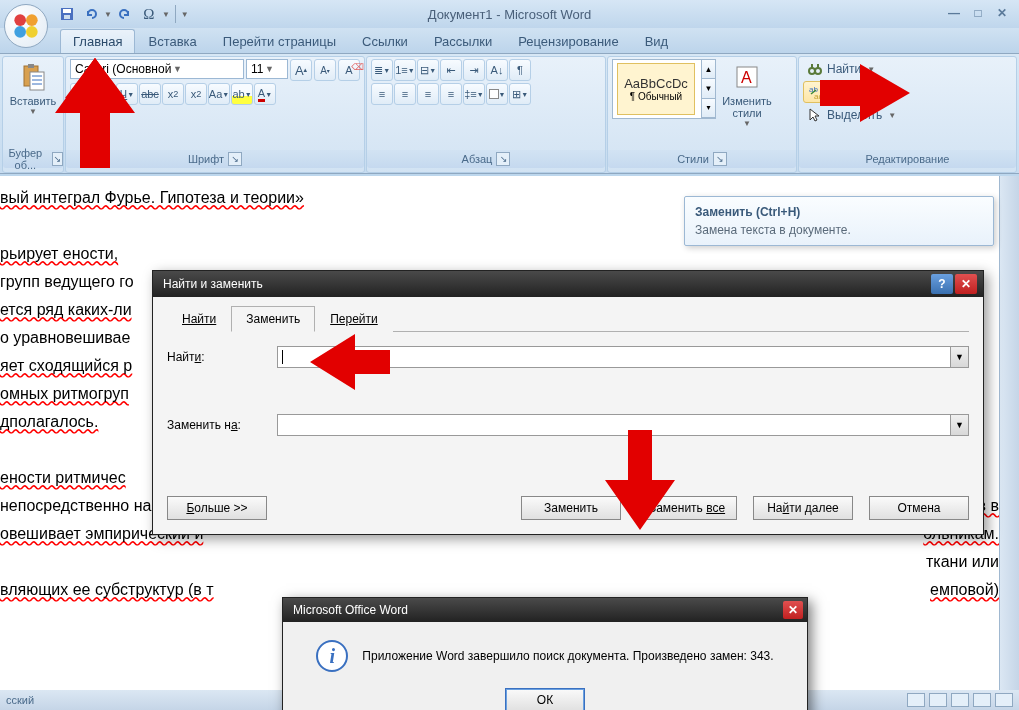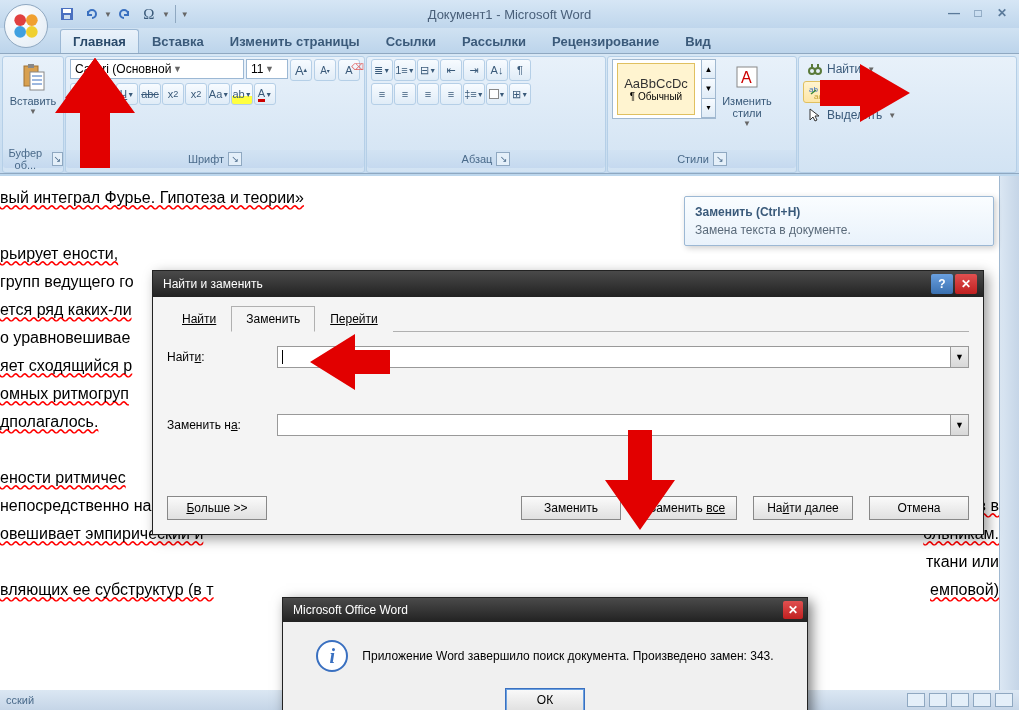--- a/index.html
+++ b/index.html
@@ -10,21 +10,21 @@
 .office-btn { width: 44px; height: 44px; border-radius: 50%; background: radial-gradient(circle at 30% 30%, #fff, #e0eaf4); border: 1px solid #8fa8c1; position: absolute; left: 4px; top: 4px; z-index: 5; display:flex; align-items:center; justify-content:center;}
 .office-btn svg { width: 28px; height: 28px; }
 .qat { margin-left: 56px; display: flex; gap: 2px; align-items: center; }
 .qat-btn { width: 22px; height: 22px; display:flex; align-items:center; justify-content:center; border-radius:3px; }
 .qat-sep { width:1px; height:18px; background:#8fa8c1; margin:0 3px;}
 .title-txt { position:absolute; left:50%; transform:translateX(-50%); color:#4a607a; font-size:13px; }
 .winctrl { position:absolute; right:8px; top:4px; display:flex; gap:6px; }
 .winctrl span { width:18px; height:18px; display:flex; align-items:center; justify-content:center; color:#5b7a9a; font-weight:bold; cursor:pointer;}
 
 
-.tabbar { height: 26px; background: linear-gradient(#d0e2f2,#bcd4eb); display:flex; align-items:flex-end; padding-left: 60px; border-bottom: 1px solid #8fa8c1; font-weight: bold;}
+.tabbar { height: 26px; background: linear-gradient(#d0e2f2,#bcd4eb); display:flex; align-items:flex-end; padding-left: 60px; border-bottom: 1px solid #8fa8c1;}
 .tab { padding: 4px 12px; color:#3b5a7a; font-size:13px; cursor:pointer; border:1px solid transparent; border-bottom:none; border-radius:3px 3px 0 0;}
 .tab.active { background: linear-gradient(#eaf2fa,#d7e7f5); border-color:#9cb8d4; color:#2a4a6a;}
 
 
 .ribbon { height: 120px; background: linear-gradient(#d7e7f5,#c7dcf0); display:flex; border-bottom:1px solid #8fa8c1; padding:2px 2px 0 2px; gap:1px;}
 .group { background: linear-gradient(#e8f1fa,#d2e3f3); border:1px solid #b5cfe7; border-radius:3px; display:flex; flex-direction:column; padding:2px 4px 0 4px; position:relative;}
 .group-body { flex:1; display:flex; align-items:flex-start; gap:2px;}
 .group-label { height:18px; font-size:11px; color:#4a6a8a; text-align:center; background: linear-gradient(#d2e3f3,#c5d9ef); border-radius:0 0 3px 3px; margin:4px -4px; display:flex; align-items:center; justify-content:center; gap:4px;}
 .dlg-launch { width:14px; height:14px; border:1px solid #8fa8c1; background:#e4eff9; font-size:9px; display:flex; align-items:center; justify-content:center; cursor:pointer;}
 
@@ -144,21 +144,21 @@
   <div class="winctrl">
     <span>—</span>
     <span>□</span>
     <span>✕</span>
   </div>
 </div>
 
 <div class="tabbar">
   <div class="tab active">Главная</div>
   <div class="tab">Вставка</div>
-  <div class="tab">Изменить страницы</div>
+  <div class="tab">Перейти страницы</div>
   <div class="tab">Ссылки</div>
   <div class="tab">Рассылки</div>
   <div class="tab">Рецензирование</div>
   <div class="tab">Вид</div>
 </div>
 
 <div class="ribbon">
 
   <div class="group" style="width:62px;">
     <div class="group-body">
@@ -319,20 +319,23 @@
       <div class="edit-btn">
         <div class="ico">
             <svg width="16" height="16" viewBox="0 0 16 16">
               <path d="M3 2 L3 13 L6 10 L8 14 L10 13 L8 9 L12 9 Z" fill="#fff" stroke="#333"></path>
             </svg>
           </div>
         <span>Выделить</span>
           <span class="dd">▼</span>
       </div>
     </div>
+    <div class="group-label">
+        <span>Редактирование</span>
+      </div>
   </div>
 
 </div>
 
 <div class="doc-area">
   <div class="doc-text">
     <p><span class="wavy">вый интеграл Фурье. Гипотеза и теории»</span></p>
     <p>&nbsp;</p>
     <p><span class="wavy">рьирует ености,</span></p>
     <p><span>групп ведущего го</span></p>

